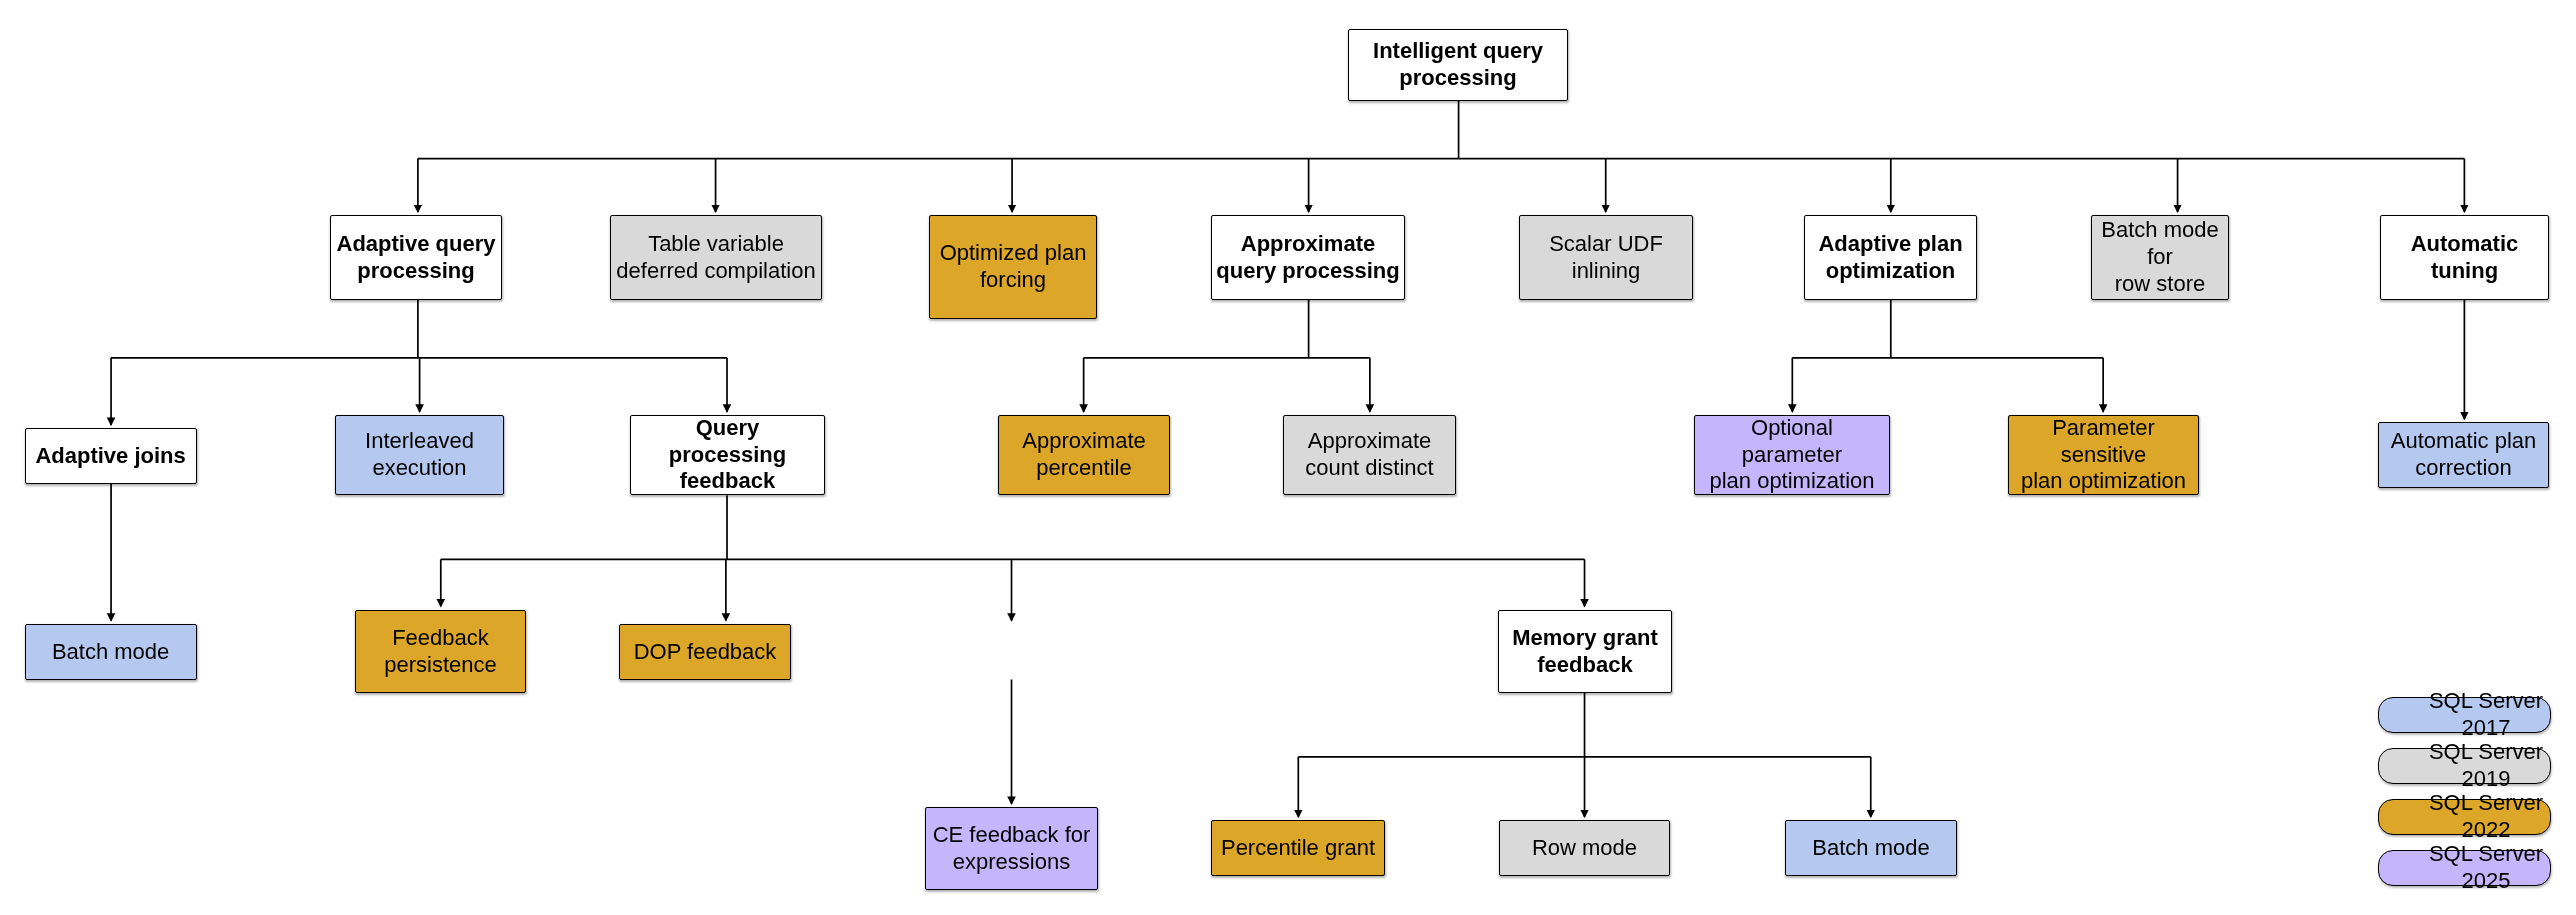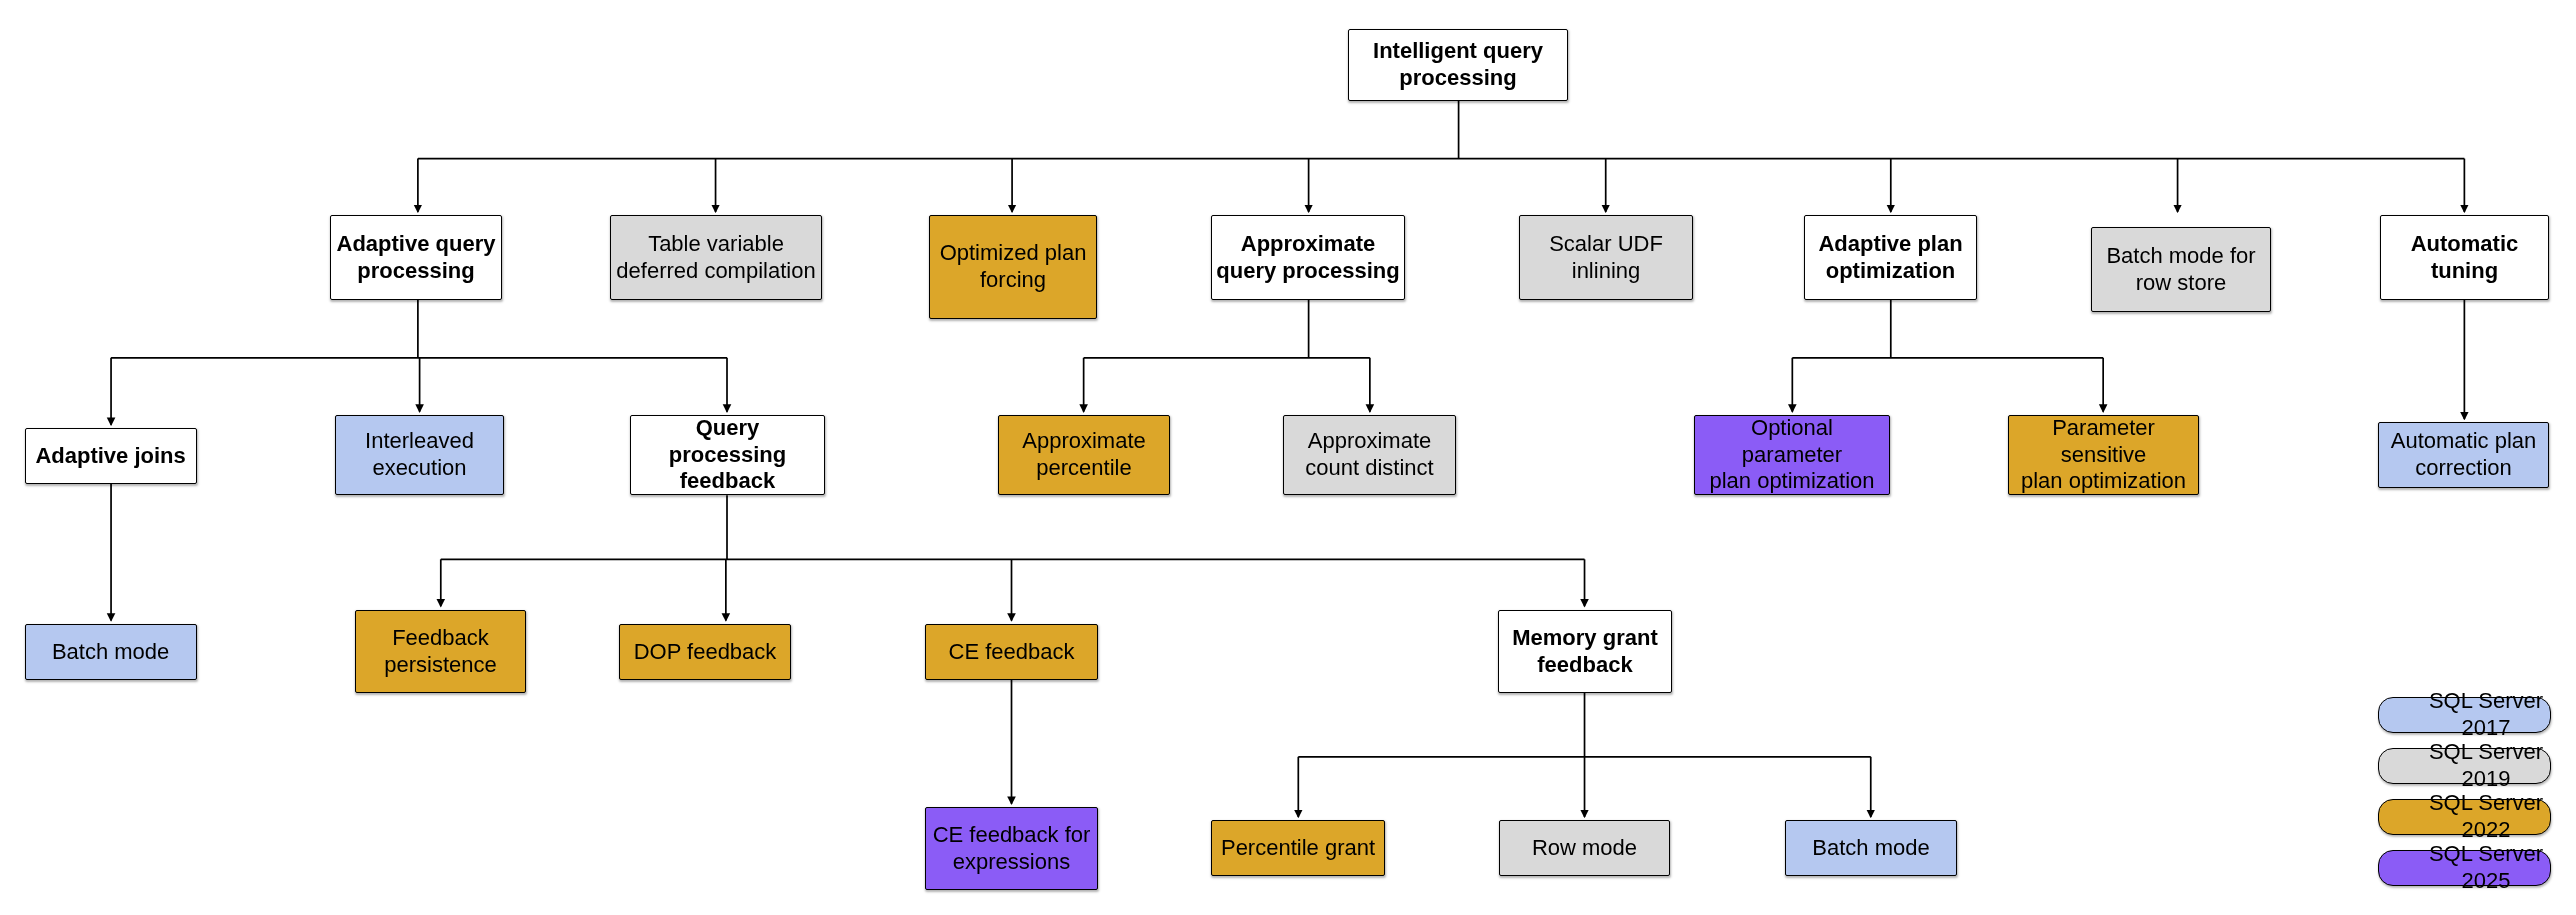--- a/index.html
+++ b/index.html
@@ -20,21 +20,21 @@
     background:#ffffff;
     border:1.7px solid #000;
     border-radius:2px;
     box-shadow:0.6px 1.7px 2.3px rgba(0,0,0,.30);
     font-size:22px;line-height:1.22;color:#000;
   }
   .bold{font-weight:700;}
   .v-2017{background:#B5C8F0;}
   .v-2019{background:#D9D9D9;}
   .v-2022{background:#DCA629;}
-  .v-2025{background:#8b5cf6;}
+  .v-2025{background:#c4b5fd;}
   .node-label{white-space:pre-line;padding:0 3.4px;}
   .legend-pill{border-radius:15px;padding-left:43px;}
   .legend-pill .node-label{padding:0 1.1px;}
 </style>
 </head>
 <body>
 
 <div id="canvas">
 
   <svg class="connectors" viewBox="0 0 4500 1600" xmlns="http://www.w3.org/2000/svg">
@@ -115,21 +115,21 @@
 query processing</span>
     </div>
   <div class="node v-2019" style="left:1519px;top:215px;width:174px;height:85px">
     <span class="node-label">Scalar UDF
 inlining</span>
     </div>
   <div class="node bold" style="left:1804px;top:215px;width:173px;height:85px">
     <span class="node-label">Adaptive plan
 optimization</span>
     </div>
-  <div class="node v-2019" style="left:2091px;top:227px;width:180px;height:85px">
+  <div class="node v-2019" style="left:2091px;top:215px;width:138px;height:85px">
     <span class="node-label">Batch mode for
 row store</span>
     </div>
   <div class="node bold" style="left:2380px;top:215px;width:169px;height:85px">
     <span class="node-label">Automatic
 tuning</span>
     </div>
 
   <div class="node bold" style="left:24.6px;top:428px;width:172px;height:56px">
     <span class="node-label">Adaptive joins</span>
@@ -166,23 +166,20 @@
   <div class="node v-2017" style="left:24.6px;top:624px;width:172px;height:56px">
     <span class="node-label">Batch mode</span>
     </div>
   <div class="node v-2022" style="left:355px;top:610px;width:171px;height:83px">
     <span class="node-label">Feedback
 persistence</span>
     </div>
   <div class="node v-2022" style="left:619px;top:624px;width:172px;height:56px">
     <span class="node-label">DOP feedback</span>
     </div>
-  <div class="node v-2022" style="left:925px;top:624px;width:173px;height:56px">
-    <span class="node-label">CE feedback</span>
-    </div>
   <div class="node bold" style="left:1498px;top:610px;width:174px;height:83px">
     <span class="node-label">Memory grant
 feedback</span>
     </div>
 
   <div class="node v-2025" style="left:925px;top:807px;width:173px;height:83px">
     <span class="node-label">CE feedback for
 expressions</span>
     </div>
   <div class="node v-2022" style="left:1211px;top:820px;width:174px;height:56px">

